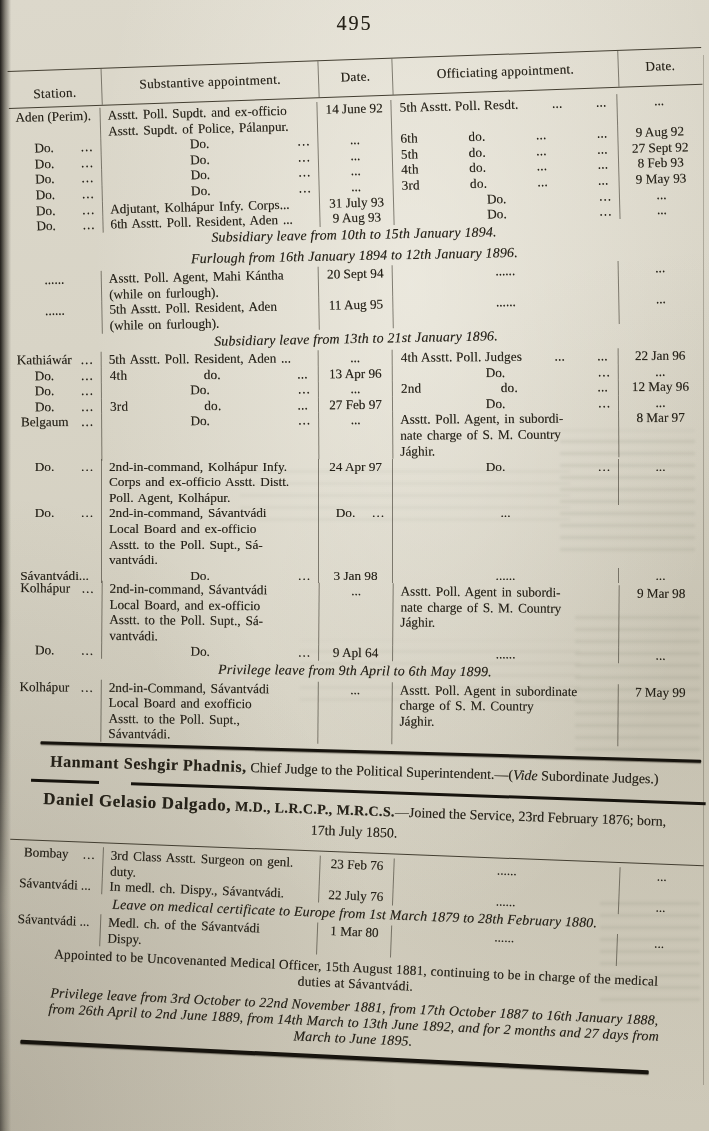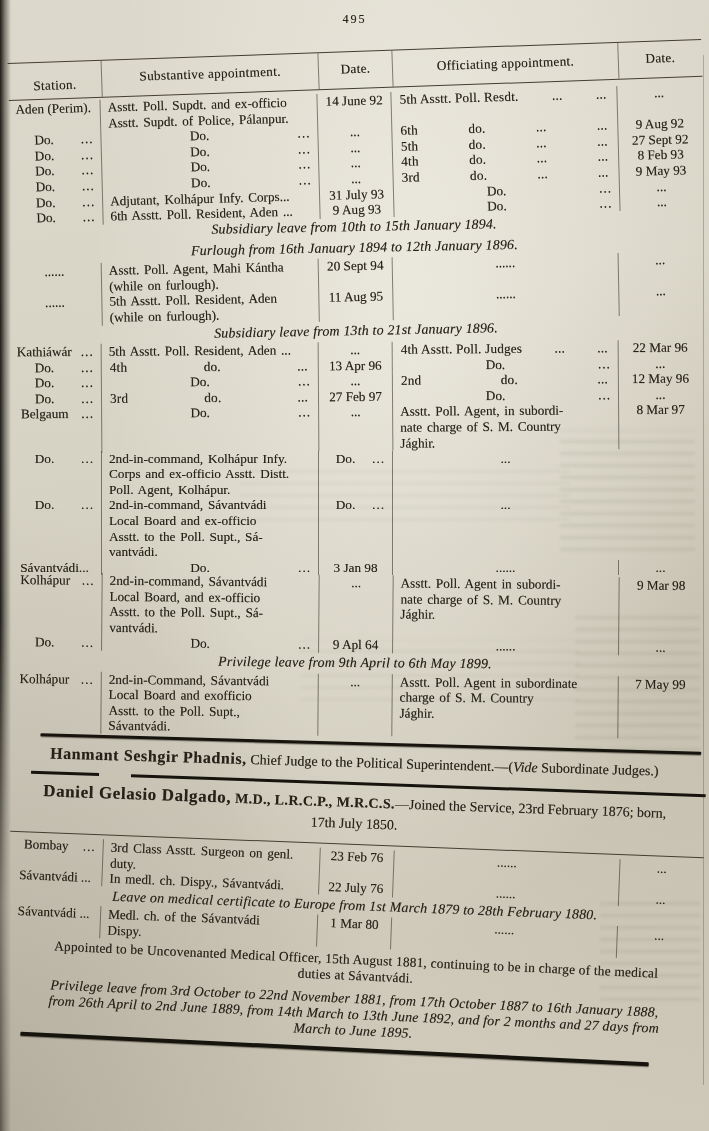--- a/index.html
+++ b/index.html
@@ -15,21 +15,21 @@
   }
   .edge-left{position:absolute;left:0;top:0;width:11px;height:1131px;z-index:3;
     background:linear-gradient(to right, rgba(15,13,10,.92), rgba(40,36,28,.5) 45%, rgba(0,0,0,0));
     -webkit-mask-image:linear-gradient(to bottom,#000 0%,#000 55%,rgba(0,0,0,.45) 80%,rgba(0,0,0,.6) 100%);
             mask-image:linear-gradient(to bottom,#000 0%,#000 55%,rgba(0,0,0,.45) 80%,rgba(0,0,0,.6) 100%);}
   .edge-right{position:absolute;right:5px;top:55px;width:1px;height:1030px;background:rgba(70,63,50,.3);z-index:1;}
   .smudge{position:absolute;z-index:0;opacity:.22;filter:blur(1.6px);
     background:repeating-linear-gradient(0deg, rgba(0,0,0,0) 0 9px, rgba(95,100,82,.5) 9px 12px);}
   .content{position:relative;z-index:2;padding-top:8px;}
 
-  .pagenum{ text-align:center;font-size:12px;letter-spacing:2px;margin-top:4px;}
+  .pagenum{ text-align:center;font-size:20px;letter-spacing:2px;margin-top:4px;}
 
   .rot{transform-origin:50% 50%;}
   .tbl{width:694px;margin-left:8px;font-size:13.2px;line-height:15.6px;}
   .thead{display:grid;grid-template-columns:93px 217px 74px 226px 84px;
     border-top:1px solid #433e31;border-bottom:1px solid #433e31;margin-bottom:3px;}
   .thead .hc{text-align:center;padding:9px 2px 11px;letter-spacing:.3px;}
   .thead .hc.low{padding-top:15px;padding-bottom:5px;}
   .tr{display:grid;grid-template-columns:93px 217px 74px 226px 84px;align-items:start;}
   .c{min-height:15px;box-sizing:border-box;}
   .b{border-left:1px solid rgba(58,53,43,.6);align-self:stretch;}
@@ -224,21 +224,21 @@
           <span class="m">Kathiáwár</span>
           <span class="d">...</span>
         </div>
       <div class="c ct b">5th Asstt. Poll. Resident, Aden ...</div>
       <div class="c cc b">...</div>
       <div class="c cq b">
           <span>4th Asstt. Poll. Judges</span>
           <span>...</span>
           <span>...</span>
         </div>
-      <div class="c cc b">22 Mar 96</div>
+      <div class="c cc b">22 Jan 96</div>
     </div>
     <div class="tr">
       <div class="c cs">
           <span class="m">Do.</span>
           <span class="d">...</span>
         </div>
       <div class="c cq b">
           <span>4th</span>
           <span>do.</span>
           <span>...</span>
@@ -303,20 +303,21 @@
 
   <div class="rot tbl" style="transform:rotate(0deg);">
     <div class="tr">
       <div class="c cs">
           <span class="m">Do.</span>
           <span class="d">...</span>
         </div>
       <div class="c ct pre b">2nd-in-command, Kolhápur Infy.
 Corps and ex-officio Asstt. Distt.
 Poll. Agent, Kolhápur.</div>
+      <div class="c cc b">24 Apr 97</div>
       <div class="c cs b">
           <span class="m">Do.</span>
           <span class="d">...</span>
         </div>
       <div class="c cc b">...</div>
     </div>
     <div class="tr">
       <div class="c cs">
           <span class="m">Do.</span>
           <span class="d">...</span>

